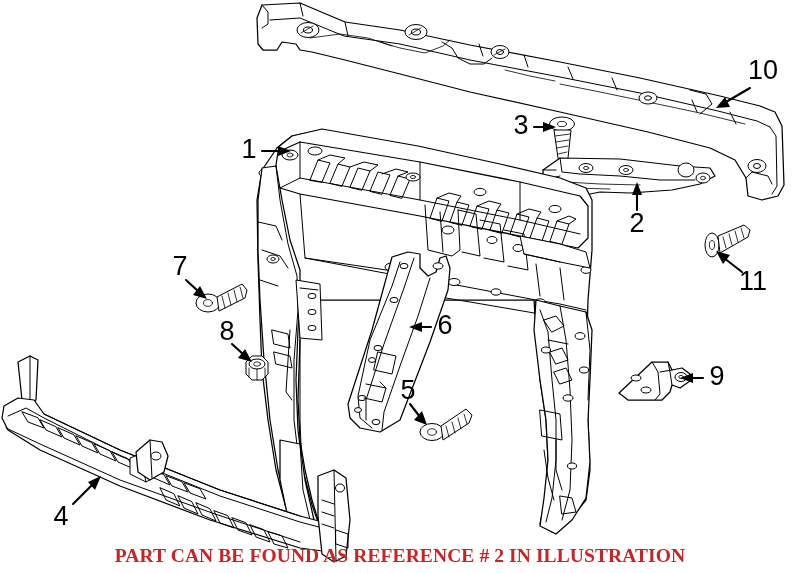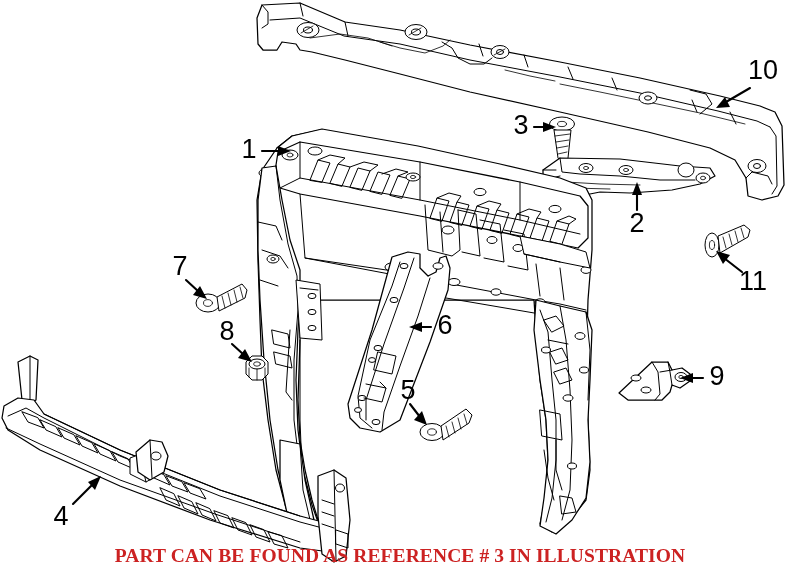--- a/index.html
+++ b/index.html
@@ -428,15 +428,15 @@
       <text class="callout-num" x="445" y="327">6</text>
       <text class="callout-num" x="180" y="268">7</text>
       <text class="callout-num" x="227" y="333">8</text>
       <text class="callout-num" x="717" y="378">9</text>
       <text class="callout-num" x="763" y="72">10</text>
       <text class="callout-num" x="753" y="283">11</text>
     </g>
 
   </svg>
 
-  <div class="footer-note">PART CAN BE FOUND AS REFERENCE # 3 IN ILLUSTRATION</div>
+  <div class="footer-note">PART CAN BE FOUND AS REFERENCE # 2 IN ILLUSTRATION</div>
 
 </div>
 
 </body></html>

